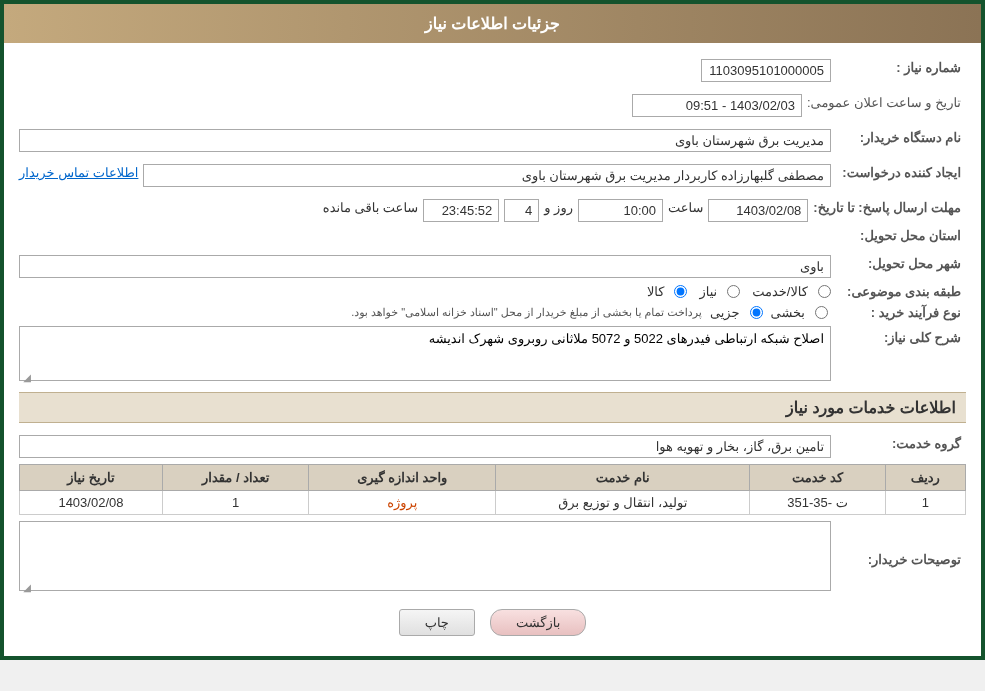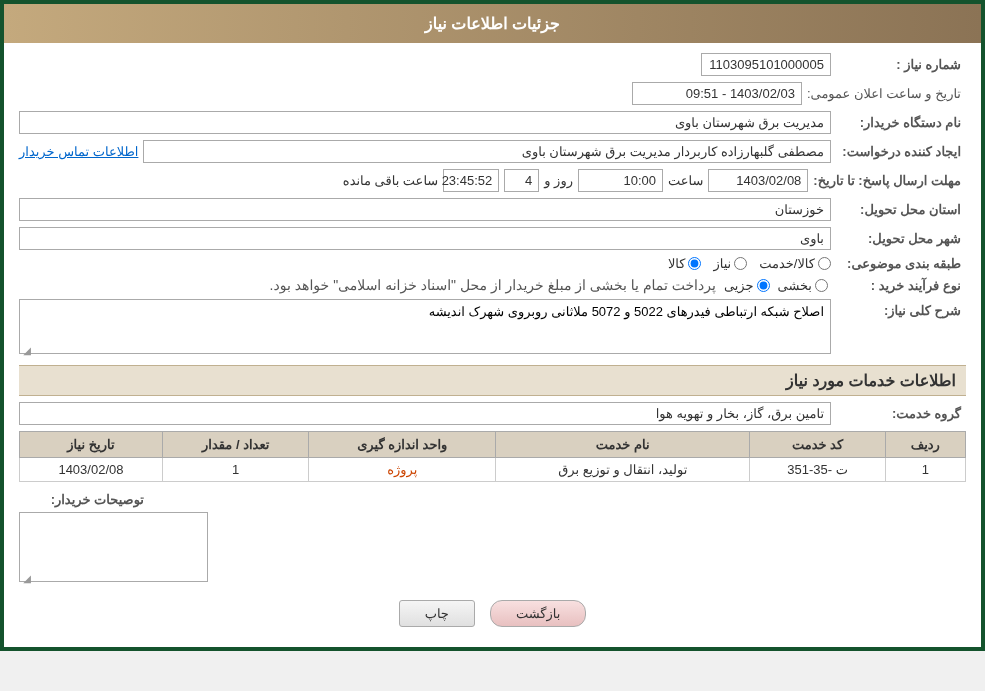--- a/index.html
+++ b/index.html
@@ -42,20 +42,21 @@
     }
     .label-bold {
       font-weight: bold;
     }
     .input-box {
       border: 1px solid #aaa;
       background: #fff;
       padding: 3px 6px;
       min-height: 22px;
       text-align: right;
+      margin-top: 6px;
     }
     .input-wide { flex: 1; }
     .input-fixed-md { width: 170px; }
     .input-fixed-sm { width: 100px; }
     .input-num { width: 130px; }
     .link-blue {
       color: #0066cc;
       text-decoration: underline;
       cursor: pointer;
     }
@@ -70,21 +71,21 @@
       text-align: right;
     }
     .radio-group {
       display: flex;
       align-items: center;
       gap: 12px;
     }
     .radio-item {
       display: flex;
       align-items: center;
-      gap: 3px;
+      gap: 10px;
     }
     .textarea-box {
       border: 1px solid #aaa;
       width: 100%;
       min-height: 55px;
       padding: 4px 6px;
       text-align: right;
       resize: none;
       background: #fff;
       font-family: Tahoma, Arial, sans-serif;
@@ -127,21 +128,21 @@
     .btn-print {
       background: linear-gradient(to bottom, #f5f5f5, #e0e0e0);
       color: #333;
     }
     .btn-back {
       background: linear-gradient(to bottom, #f8e0e0, #e8c0c0);
       color: #333;
       border-radius: 12px;
     }
     .small-text {
-      font-size: 14px;
+      font-size: 11px;
       color: #555;
     }
     .purchase-type-row {
       display: flex;
       align-items: center;
       gap: 8px;
       margin-bottom: 6px;
       flex-wrap: wrap;
     }
     .resize-handle {
@@ -184,27 +185,26 @@
       <span class="link-blue">اطلاعات تماس خریدار</span>
     </div>
 
     <div class="info-row">
       <span class="label label-bold">مهلت ارسال پاسخ: تا تاریخ:</span>
       <div class="input-box input-fixed-sm">1403/02/08</div>
       <span>ساعت</span>
       <div class="input-box" style="width:85px;">10:00</div>
       <span>روز و</span>
       <div class="input-box" style="width:35px;">4</div>
-      <div class="input-box" style="width:56px;">23:45:52</div>
+      <div class="input-box" style="width:76px;">23:45:52</div>
       <span>ساعت باقی مانده</span>
     </div>
 
     <div class="info-row">
       <span class="label label-bold">استان محل تحویل:</span>
-      <div class="input-box input-wide">خوزستان</div>
     </div>
 
     <div class="info-row">
       <span class="label label-bold">شهر محل تحویل:</span>
       <div class="input-box input-wide">باوی</div>
     </div>
 
     <div class="info-row">
       <span class="label label-bold">طبقه بندی موضوعی:</span>
       <div class="radio-group">
@@ -267,21 +267,21 @@
             <td>1</td>
             <td>ت -35-351</td>
             <td>تولید، انتقال و توزیع برق</td>
             <td style="color: rgb(204, 68, 0);">پروژه</td>
             <td>1</td>
             <td>1403/02/08</td>
           </tr>
         </tbody>
     </table>
 
-    <div class="info-row" style="align-items: flex-end; flex-direction: column;">
+    <div class="info-row" style="align-items: center;">
       <span class="label label-bold" style="margin-top:4px;">توصیحات خریدار:</span>
       <div style="flex:1; position:relative;">
         <textarea class="textarea-box" style="height: 70px;"></textarea>
         <span class="resize-handle">◢</span>
       </div>
     </div>
 
     <div class="btn-row">
       <button class="btn btn-back">بازگشت</button>
       <button class="btn btn-print">چاپ</button>

